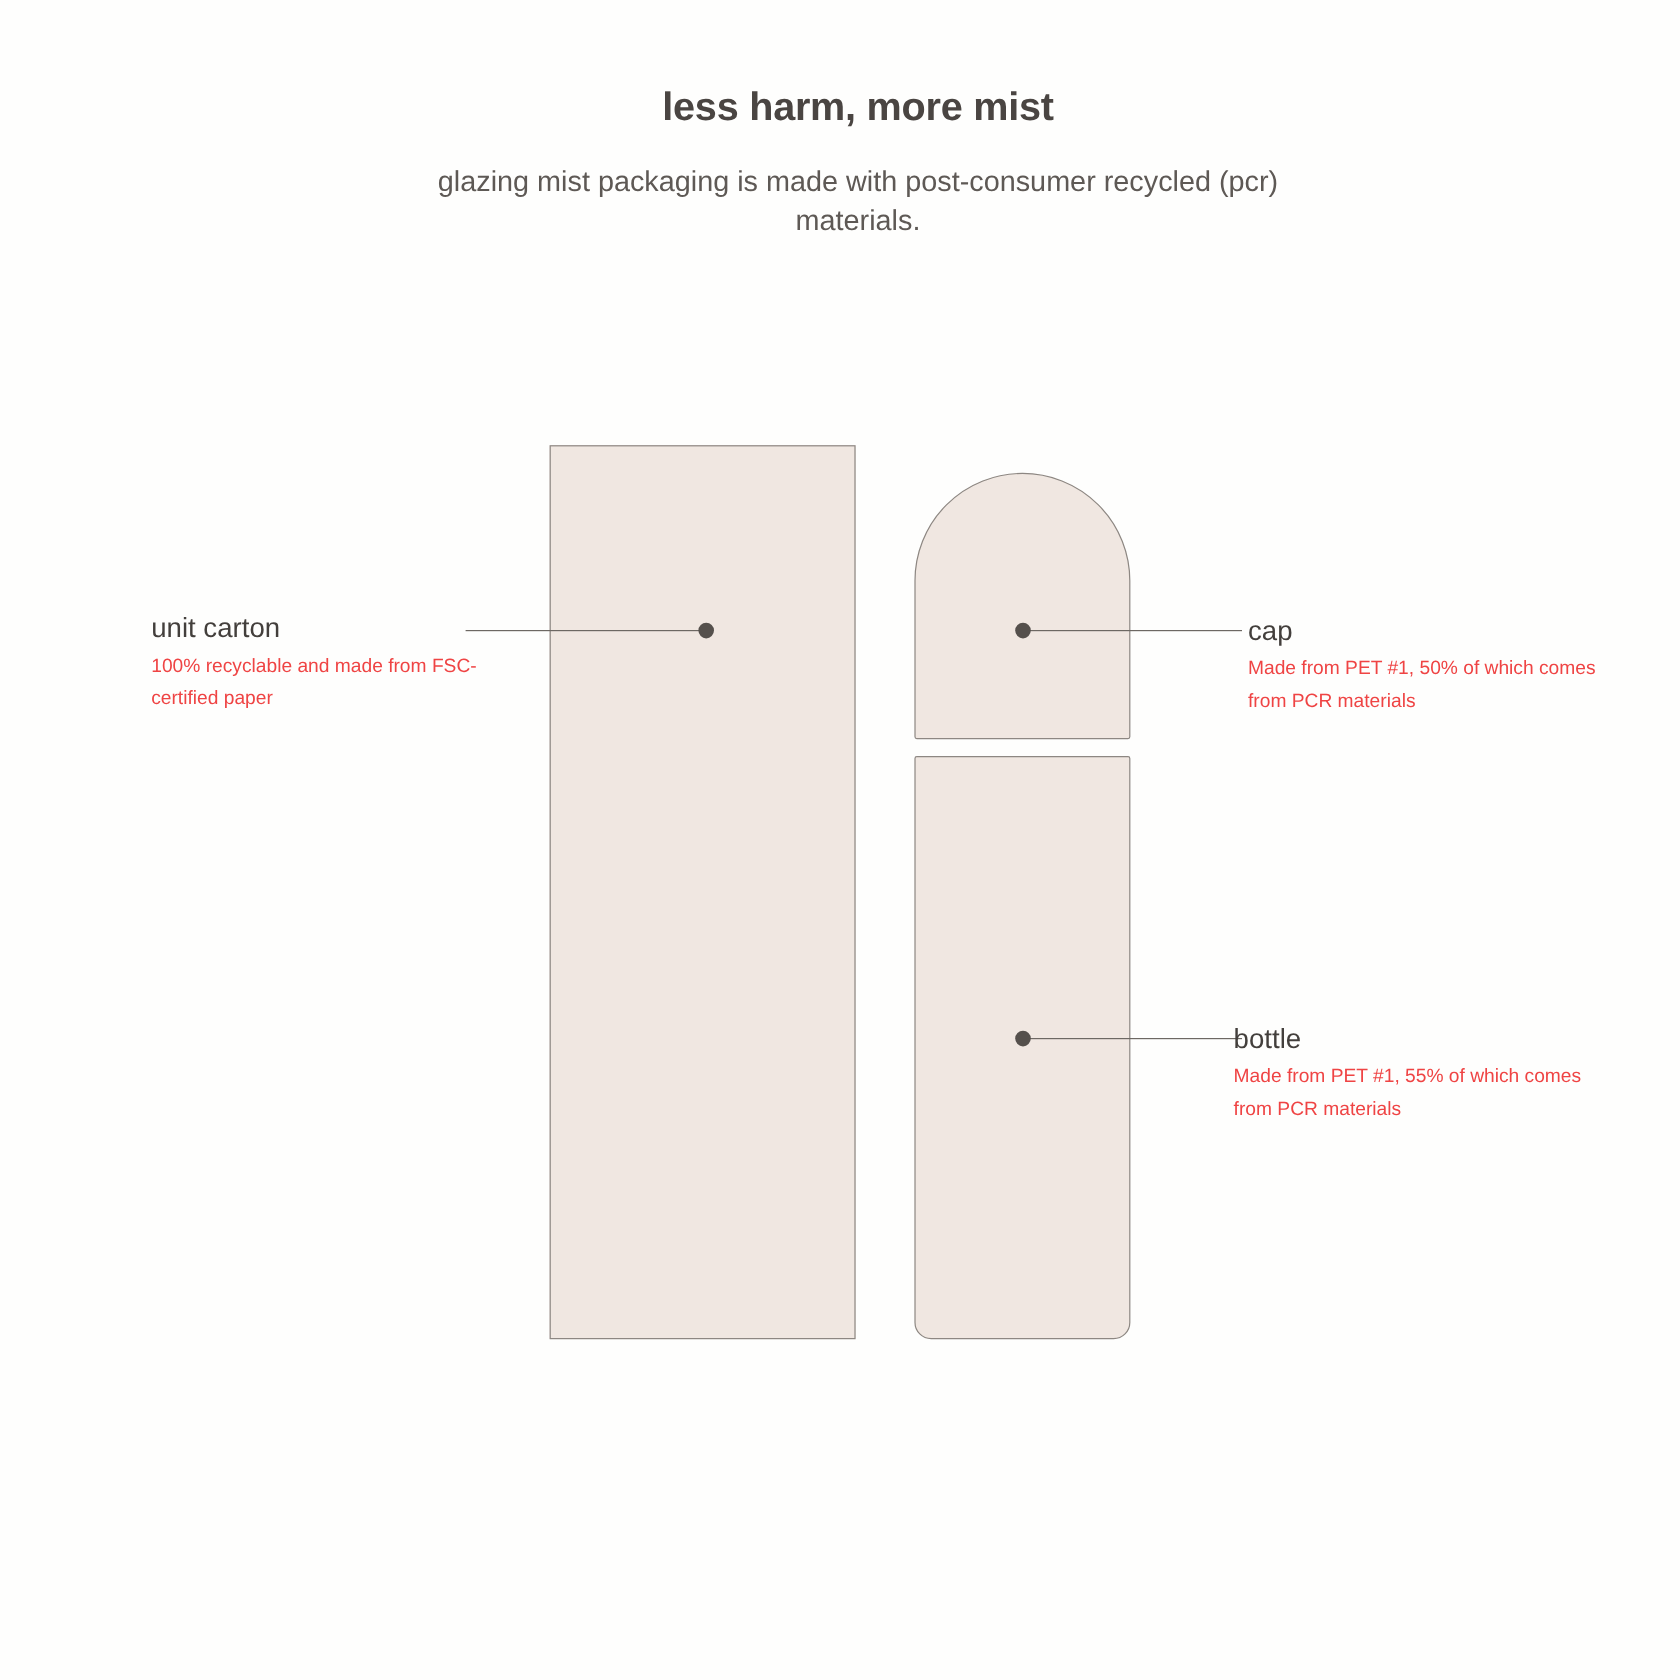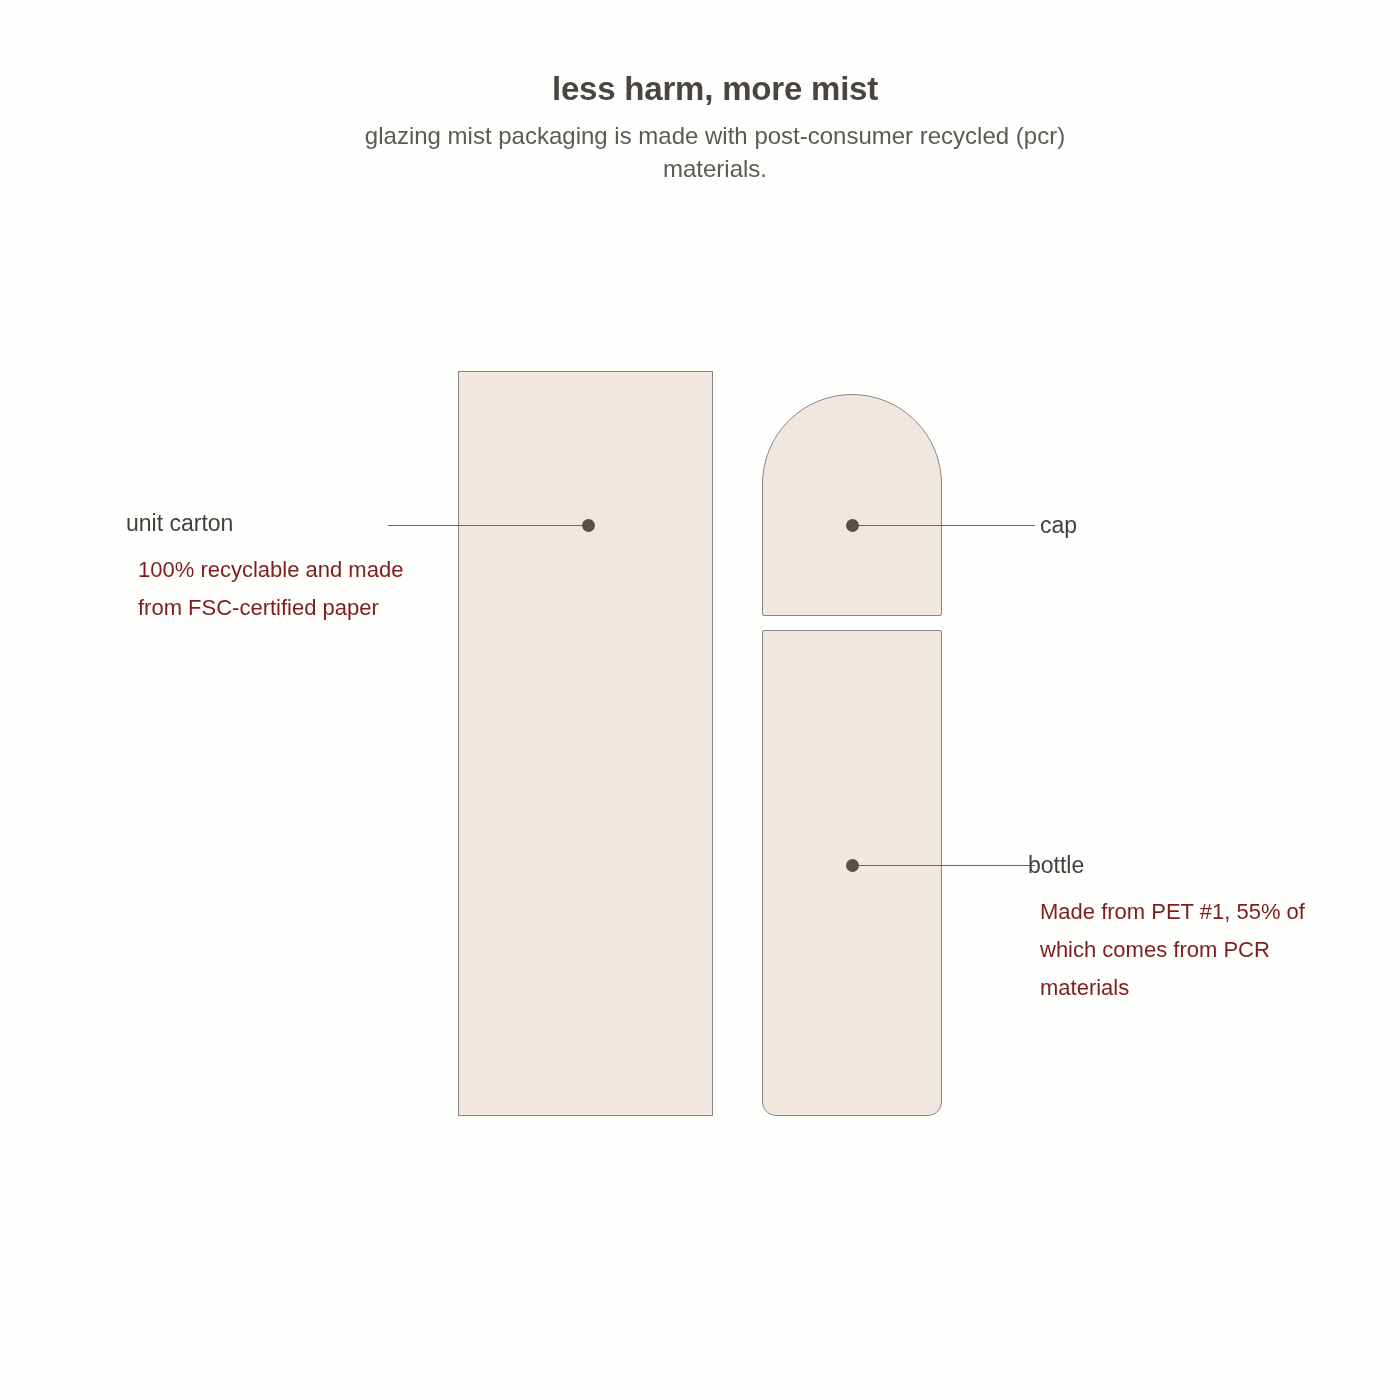--- a/index.html
+++ b/index.html
@@ -25,21 +25,21 @@
     text-align: center;
   }
   .title {
     font-size: 33px;
     font-weight: bold;
     color: #4a4542;
     letter-spacing: -0.2px;
     margin: 0;
   }
   .subtitle {
-    margin: 12px auto 0 auto;
+    margin: 28px auto 0 auto;
     font-size: 24px;
     line-height: 1.36;
     color: #5e5955;
     width: 760px;
   }
 
   
   .canvas {
     position: absolute;
     left: 0;
@@ -107,24 +107,24 @@
     position: absolute;
   }
   .annot .label {
     font-size: 23px;
     font-weight: normal;
     color: #433f3c;
     margin: 0 0 3px 0;
     line-height: 1.3;
   }
   .annot .desc {
-    font-size: 22px;
+    font-size: 16px;
     line-height: 1.72;
-    color: #7f1d1d;
-    margin: 12px;
+    color: #ef4444;
+    margin: 0;
   }
 
   .annot-carton {
     left: 126px;
     top: 509px;
     width: 300px;
     text-align: left;
   }
   .annot-cap {
     left: 1040px;
@@ -159,20 +159,21 @@
   <div class="dot dot-cap"></div>
   <div class="dot dot-bottle"></div>
 
   <div class="annot annot-carton">
     <p class="label">unit carton</p>
     <p class="desc">100% recyclable and made from FSC-certified paper</p>
   </div>
 
   <div class="annot annot-cap">
     <p class="label">cap</p>
+    <p class="desc">Made from PET #1, 50% of which comes from PCR materials</p>
   </div>
 
   <div class="annot annot-bottle">
     <p class="label">bottle</p>
     <p class="desc">Made from PET #1, 55% of which comes from PCR materials</p>
   </div>
 
 </div>
 
 </body></html>

